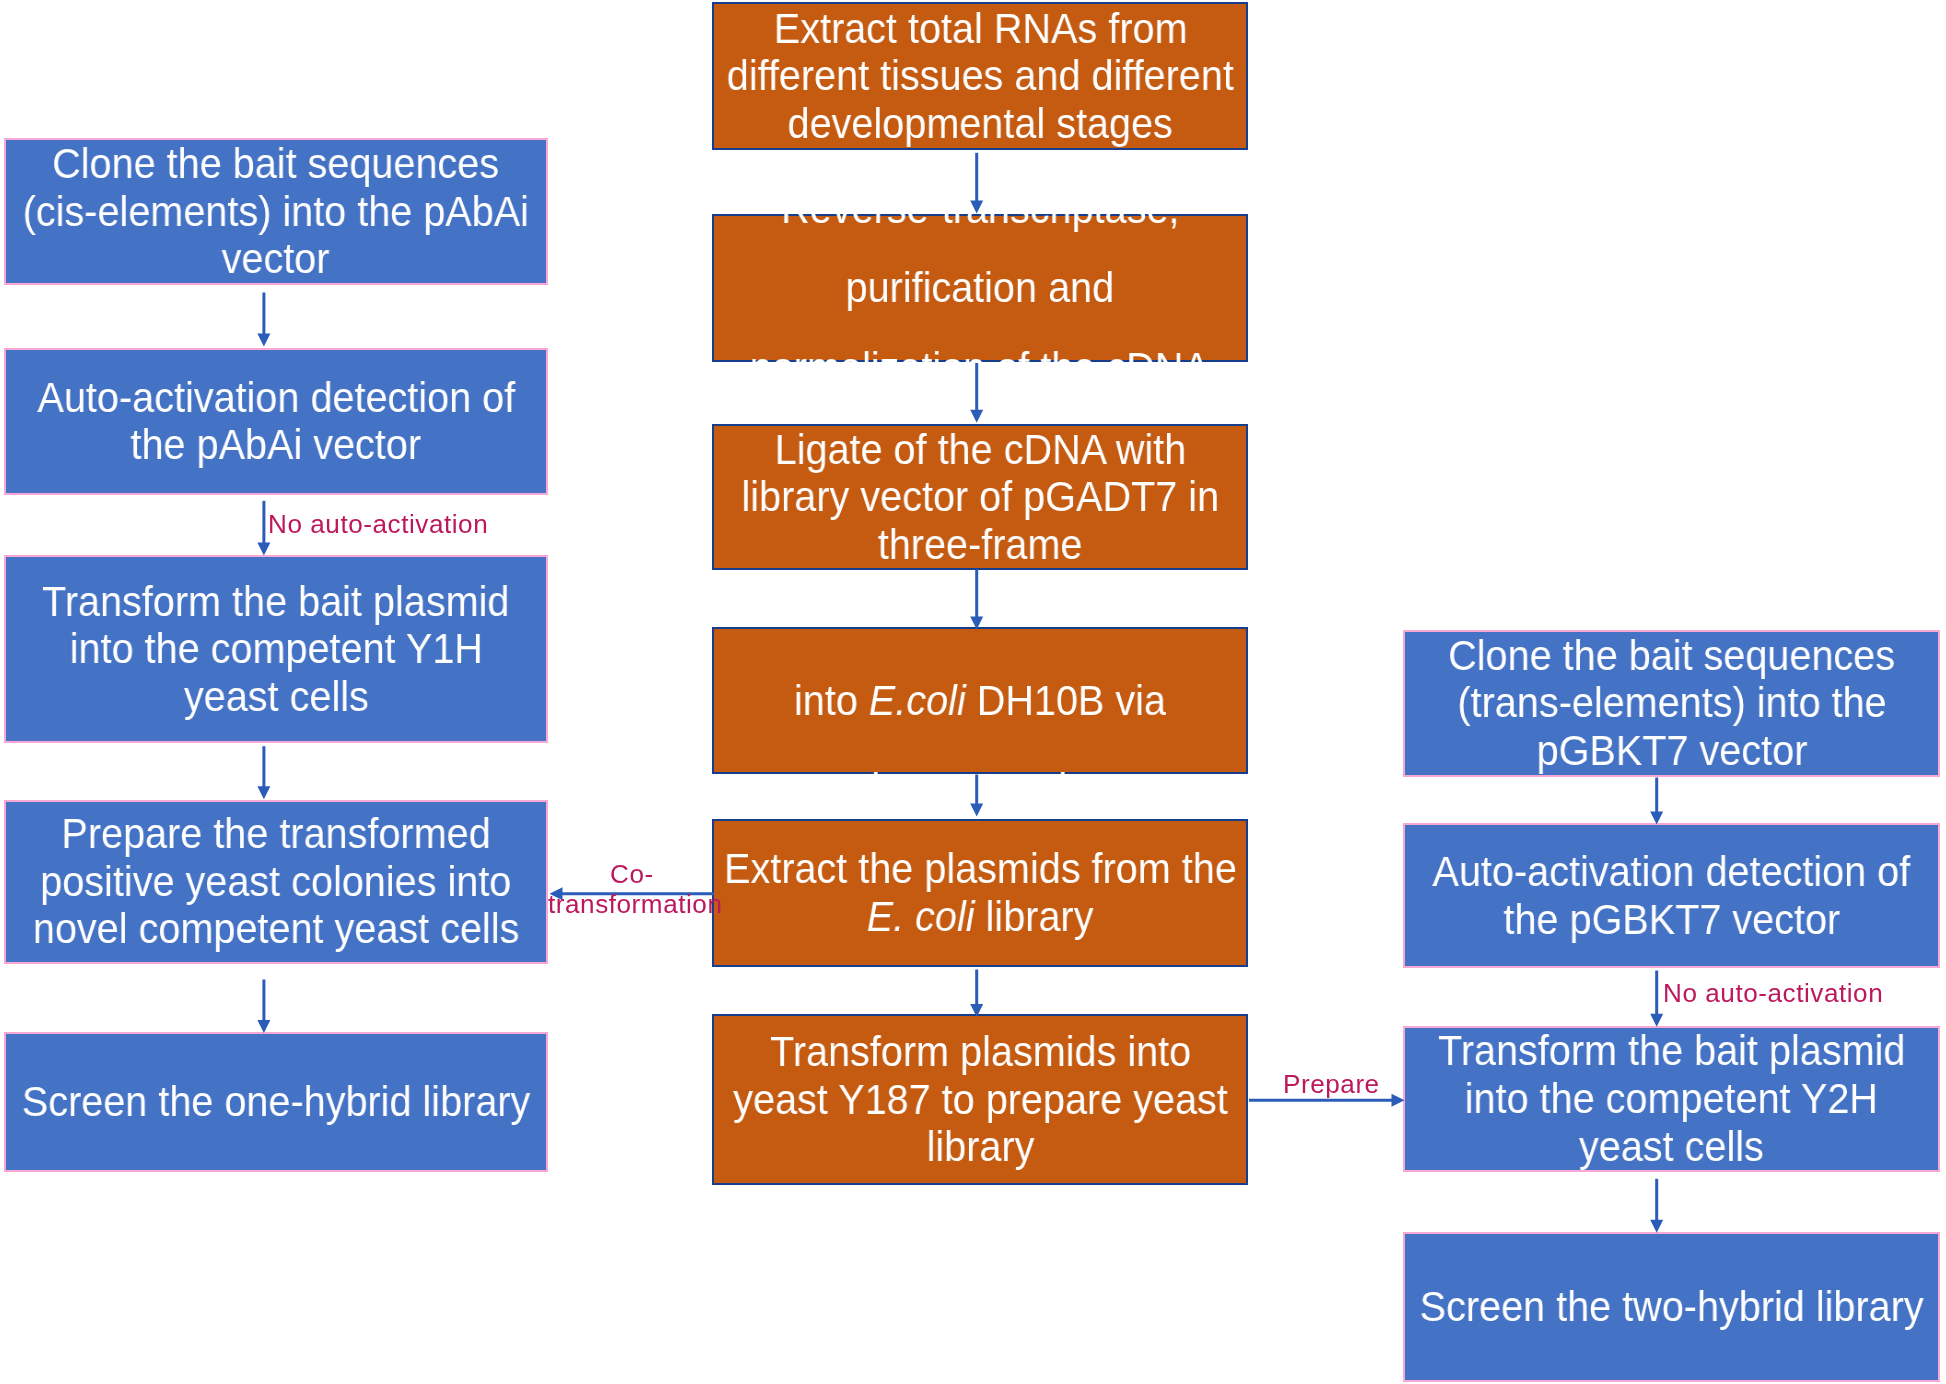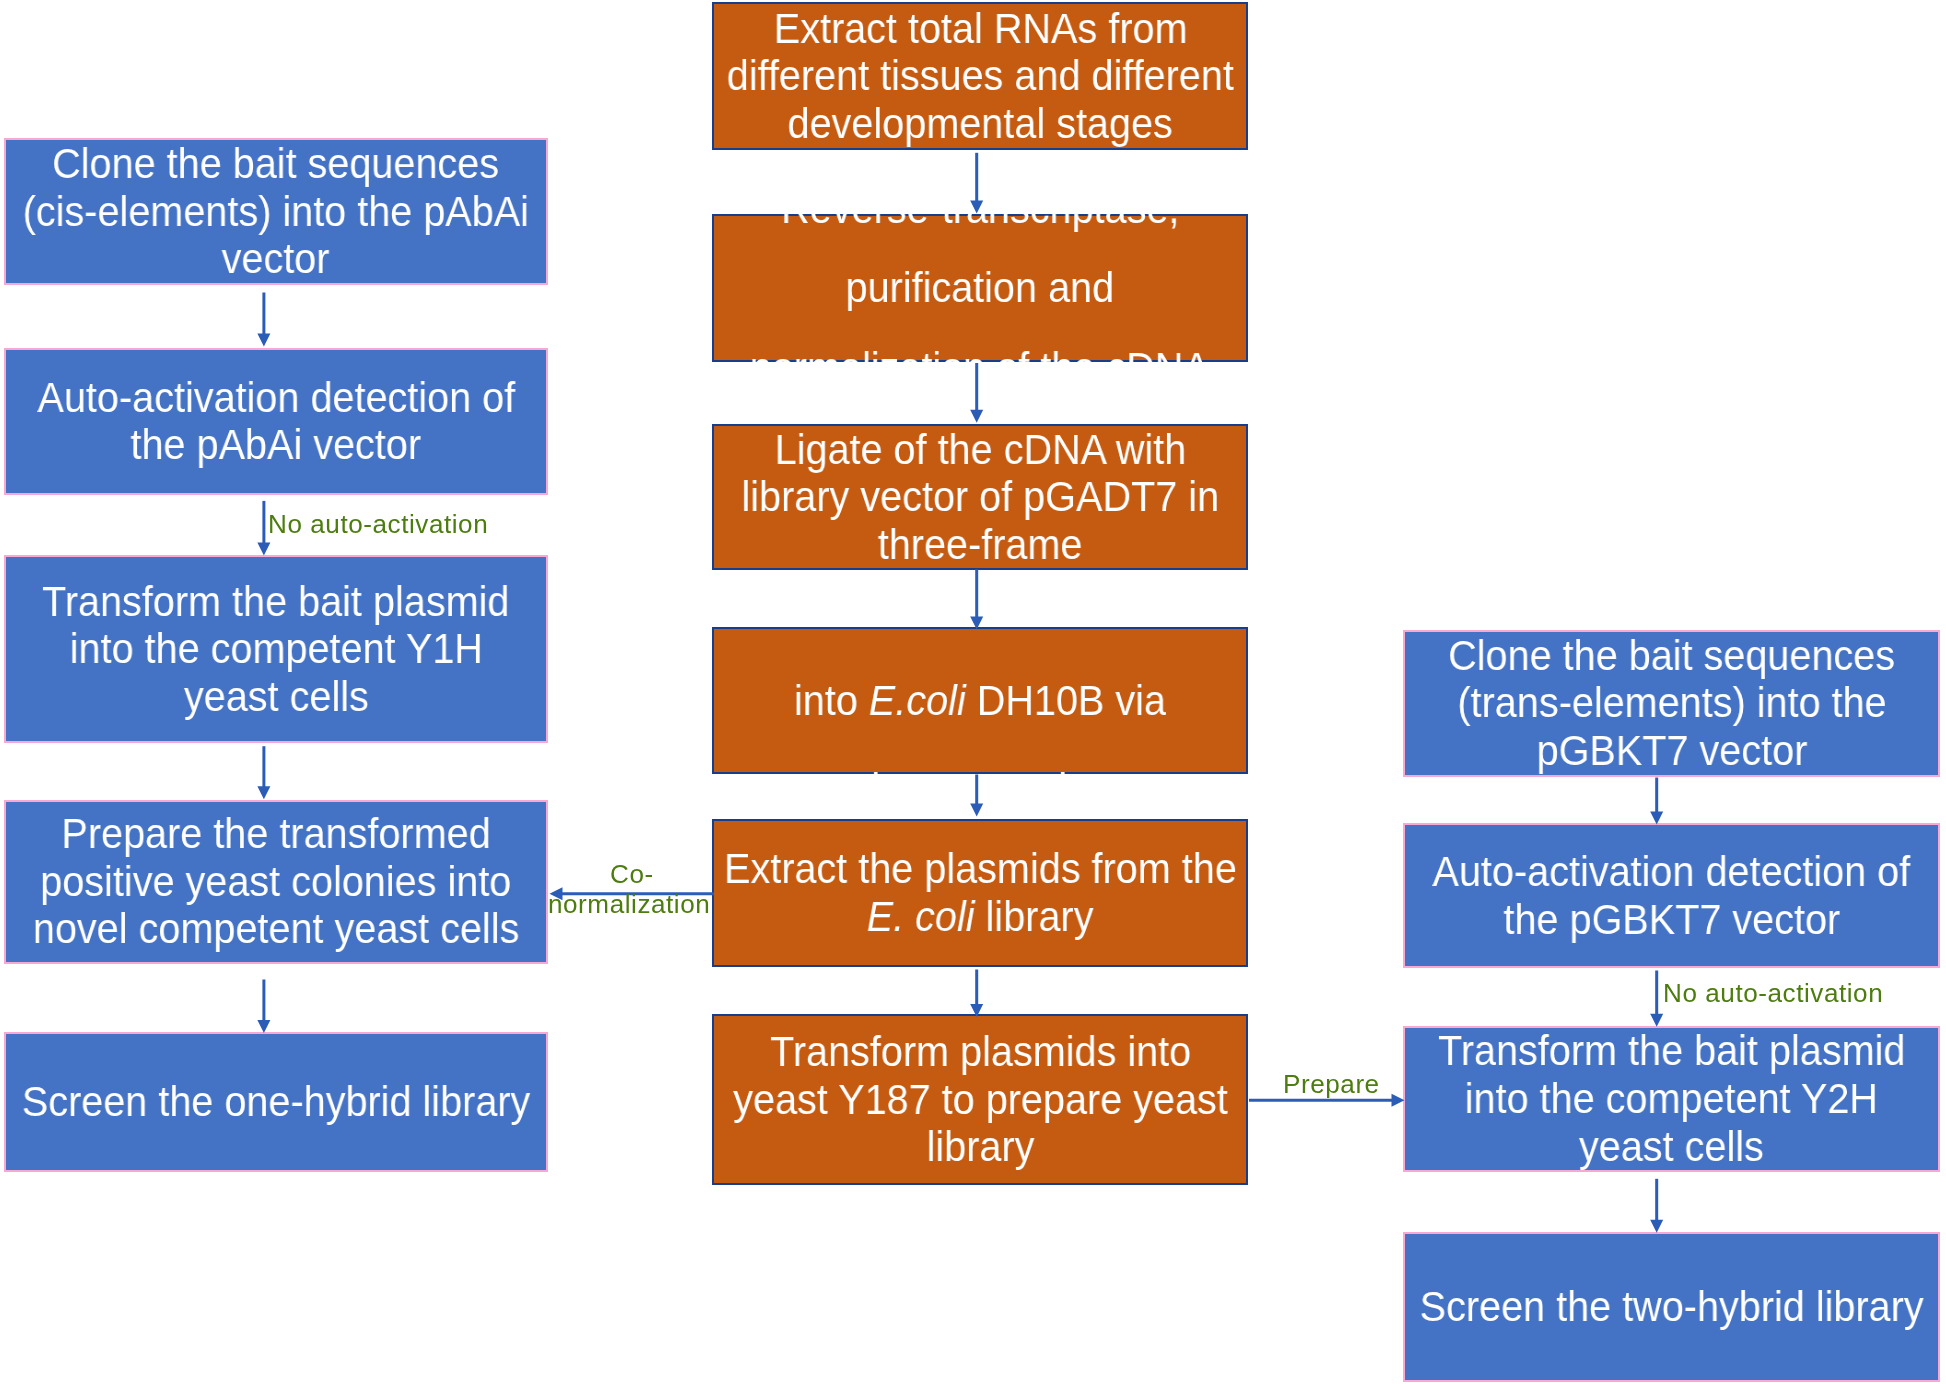--- a/index.html
+++ b/index.html
@@ -8,21 +8,21 @@
        font-family:"Liberation Sans",sans-serif;
        -webkit-font-smoothing:antialiased;}
   #stage{position:relative;width:1946px;height:1384px;background:#fff;}
   .node{position:absolute;box-sizing:border-box;display:flex;flex-direction:column;
         align-items:center;justify-content:center;text-align:center;color:#ffffff;
         font-size:43px;line-height:47.6px;}
   .node .ln{display:block;white-space:nowrap;transform:scaleX(0.921) translateZ(0);will-change:transform;}
   .node.blue{background:#4472C4;border:2px solid #f9a8d4;}
   .node.orange{background:#C55A11;border:2px solid #163E8C;}
   .node i{font-style:italic;}
-  .elabel{position:absolute;color:#4d7c0f;font-size:26.1px;line-height:29px;
+  .elabel{position:absolute;color:#be185d;font-size:26.1px;line-height:29px;
           white-space:nowrap;letter-spacing:0.55px;
           transform:translateZ(0);will-change:transform;backface-visibility:hidden;}
   svg#arrows{position:absolute;left:0;top:0;width:1946px;height:1384px;}
 </style>
 </head>
 <body>
 
 <div id="stage">
   <div class="node blue" style="left:3.6px;top:137.6px;width:544.6px;height:147.5px;">
     <span class="ln">Clone the bait sequences</span>
@@ -145,16 +145,16 @@
       <line x1="714.0" y1="893.7" x2="560.5" y2="893.7" stroke="#2B5CB8" stroke-width="3.0"></line>
       <path d="M 562.5 887.2 L 562.5 900.2 L 549.5 893.7 Z" fill="#2B5CB8"></path>
     </g>
     <g>
       <line x1="1249.0" y1="1100.3" x2="1393.5" y2="1100.3" stroke="#2B5CB8" stroke-width="3.0"></line>
       <path d="M 1391.5 1093.8 L 1391.5 1106.8 L 1404.5 1100.3 Z" fill="#2B5CB8"></path>
     </g>
   </svg>
   <div class="elabel" style="left:267.5px;top:509.5px;">No auto-activation</div>
   <div class="elabel" style="left:610px;top:859.5px;">Co-</div>
-  <div class="elabel" style="left:547.5px;top:890px;">normalization</div>
+  <div class="elabel" style="left:547.5px;top:890px;">transformation</div>
   <div class="elabel" style="left:1282.5px;top:1069.5px;">Prepare</div>
   <div class="elabel" style="left:1663px;top:978.5px;">No auto-activation</div>
 </div>
 
 </body></html>

